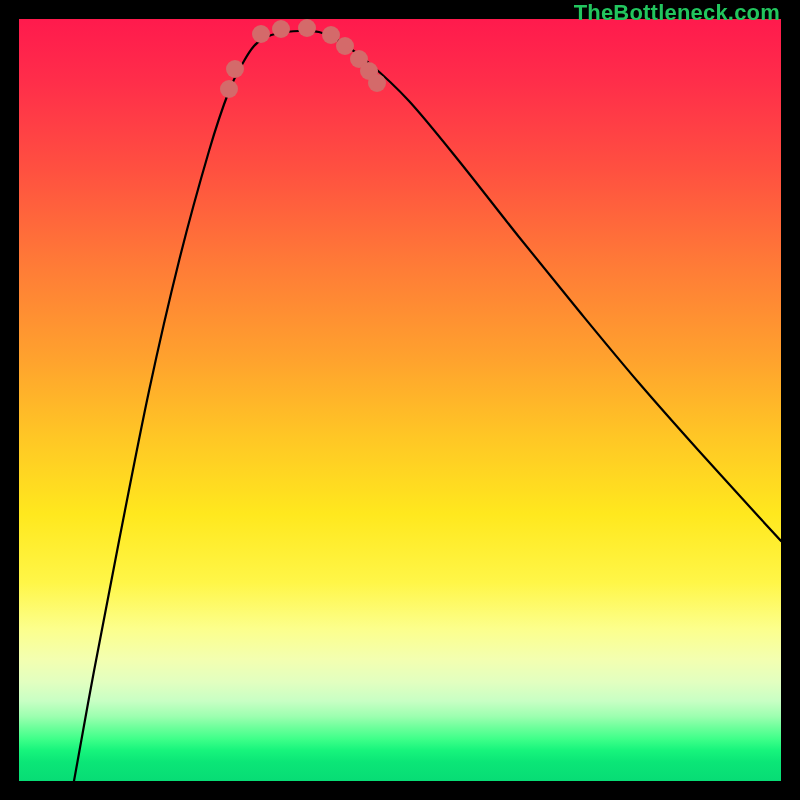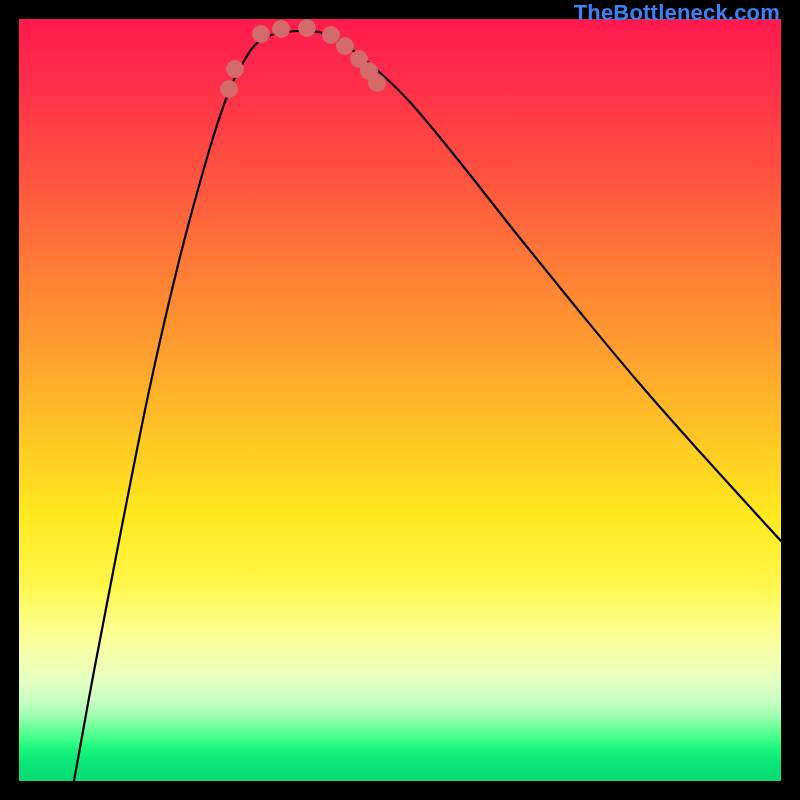--- a/index.html
+++ b/index.html
@@ -39,21 +39,21 @@
       #6cff9b 93%,
       #3eff89 94.5%,
       #17f47c 96%,
       #0be677 97.5%,
       #07dc75 100%);
   }
   .watermark {
     position: absolute;
     top: 0px;
     right: 20px;
-    color: #3b82f6;
+    color: #22c55e;
     font-size: 22px;
     font-weight: 600;
     letter-spacing: 0.2px;
     user-select: none;
   }
   svg.curve {
     position: absolute;
     inset: 0;
   }
 </style>

